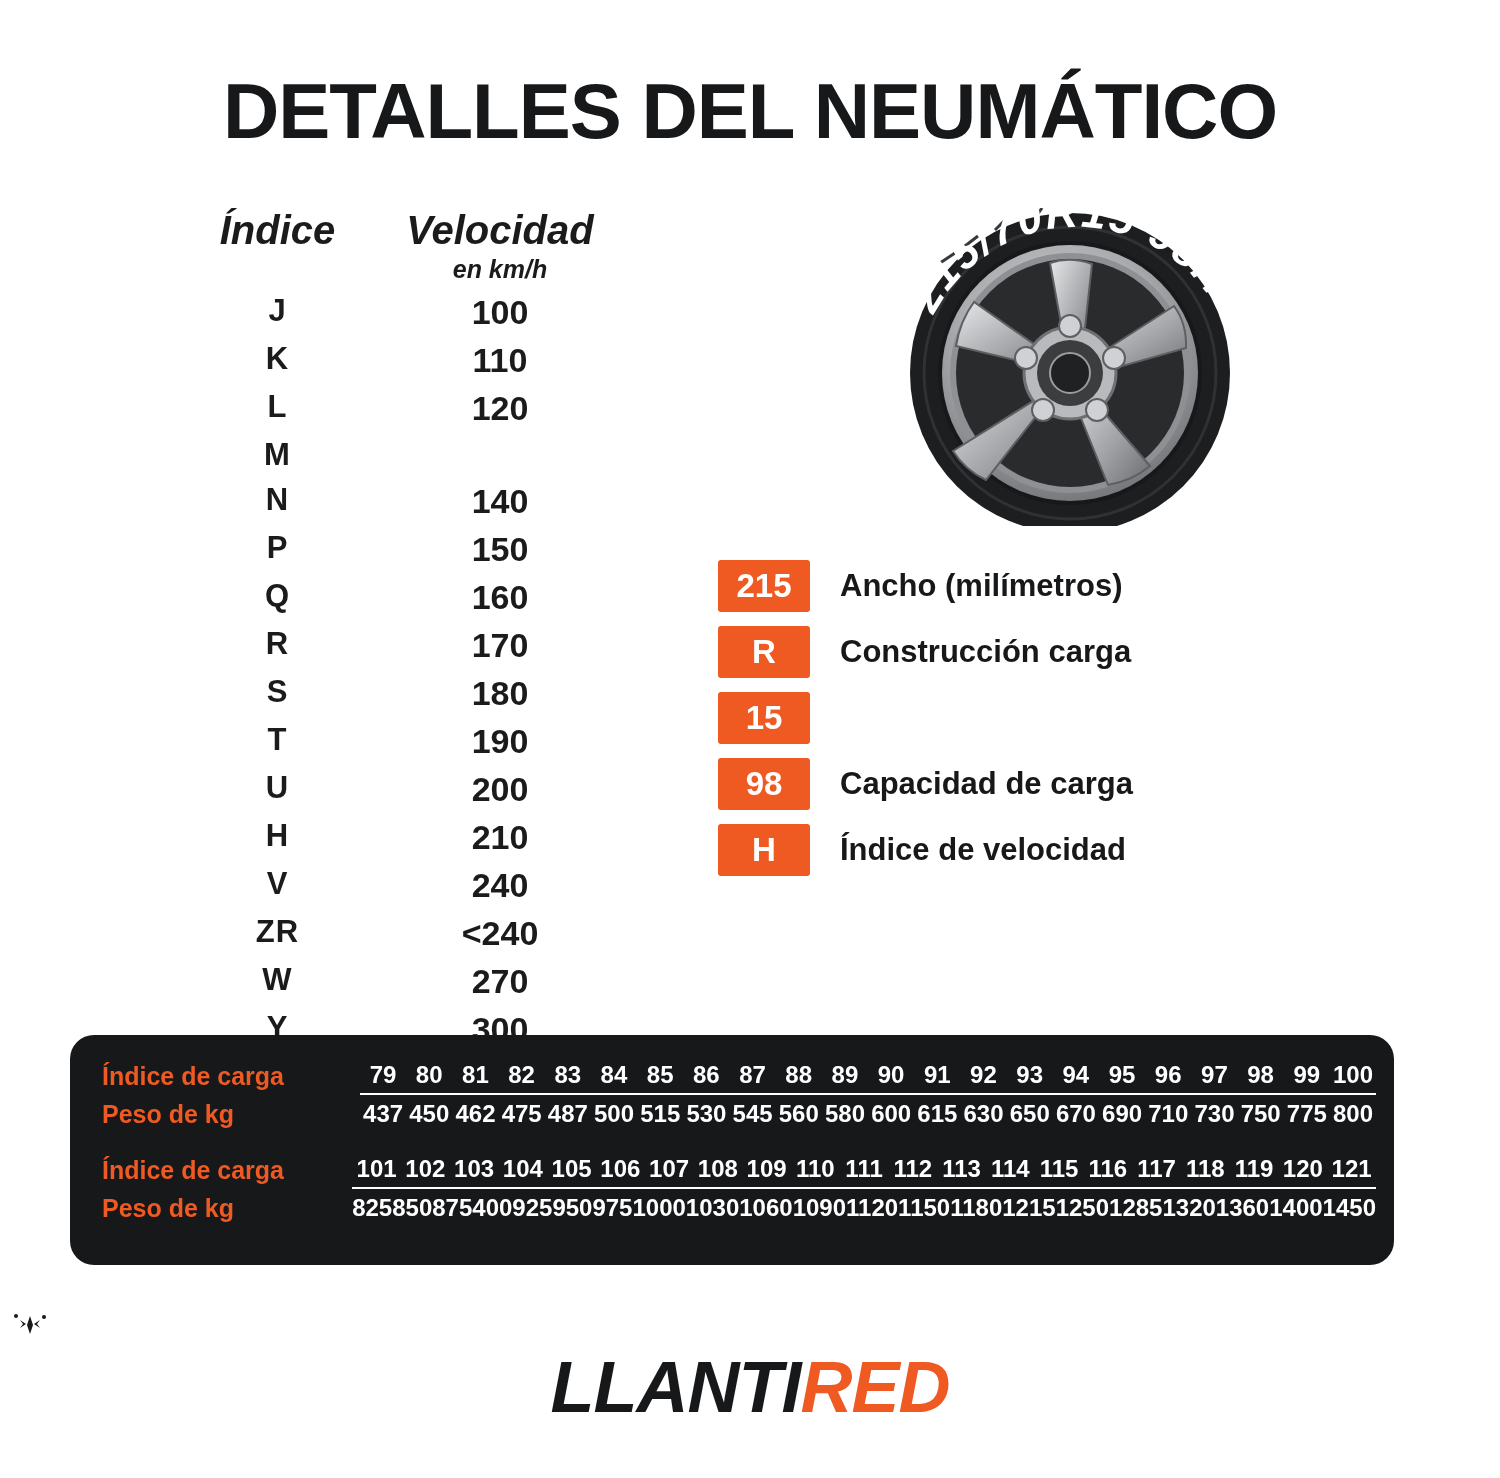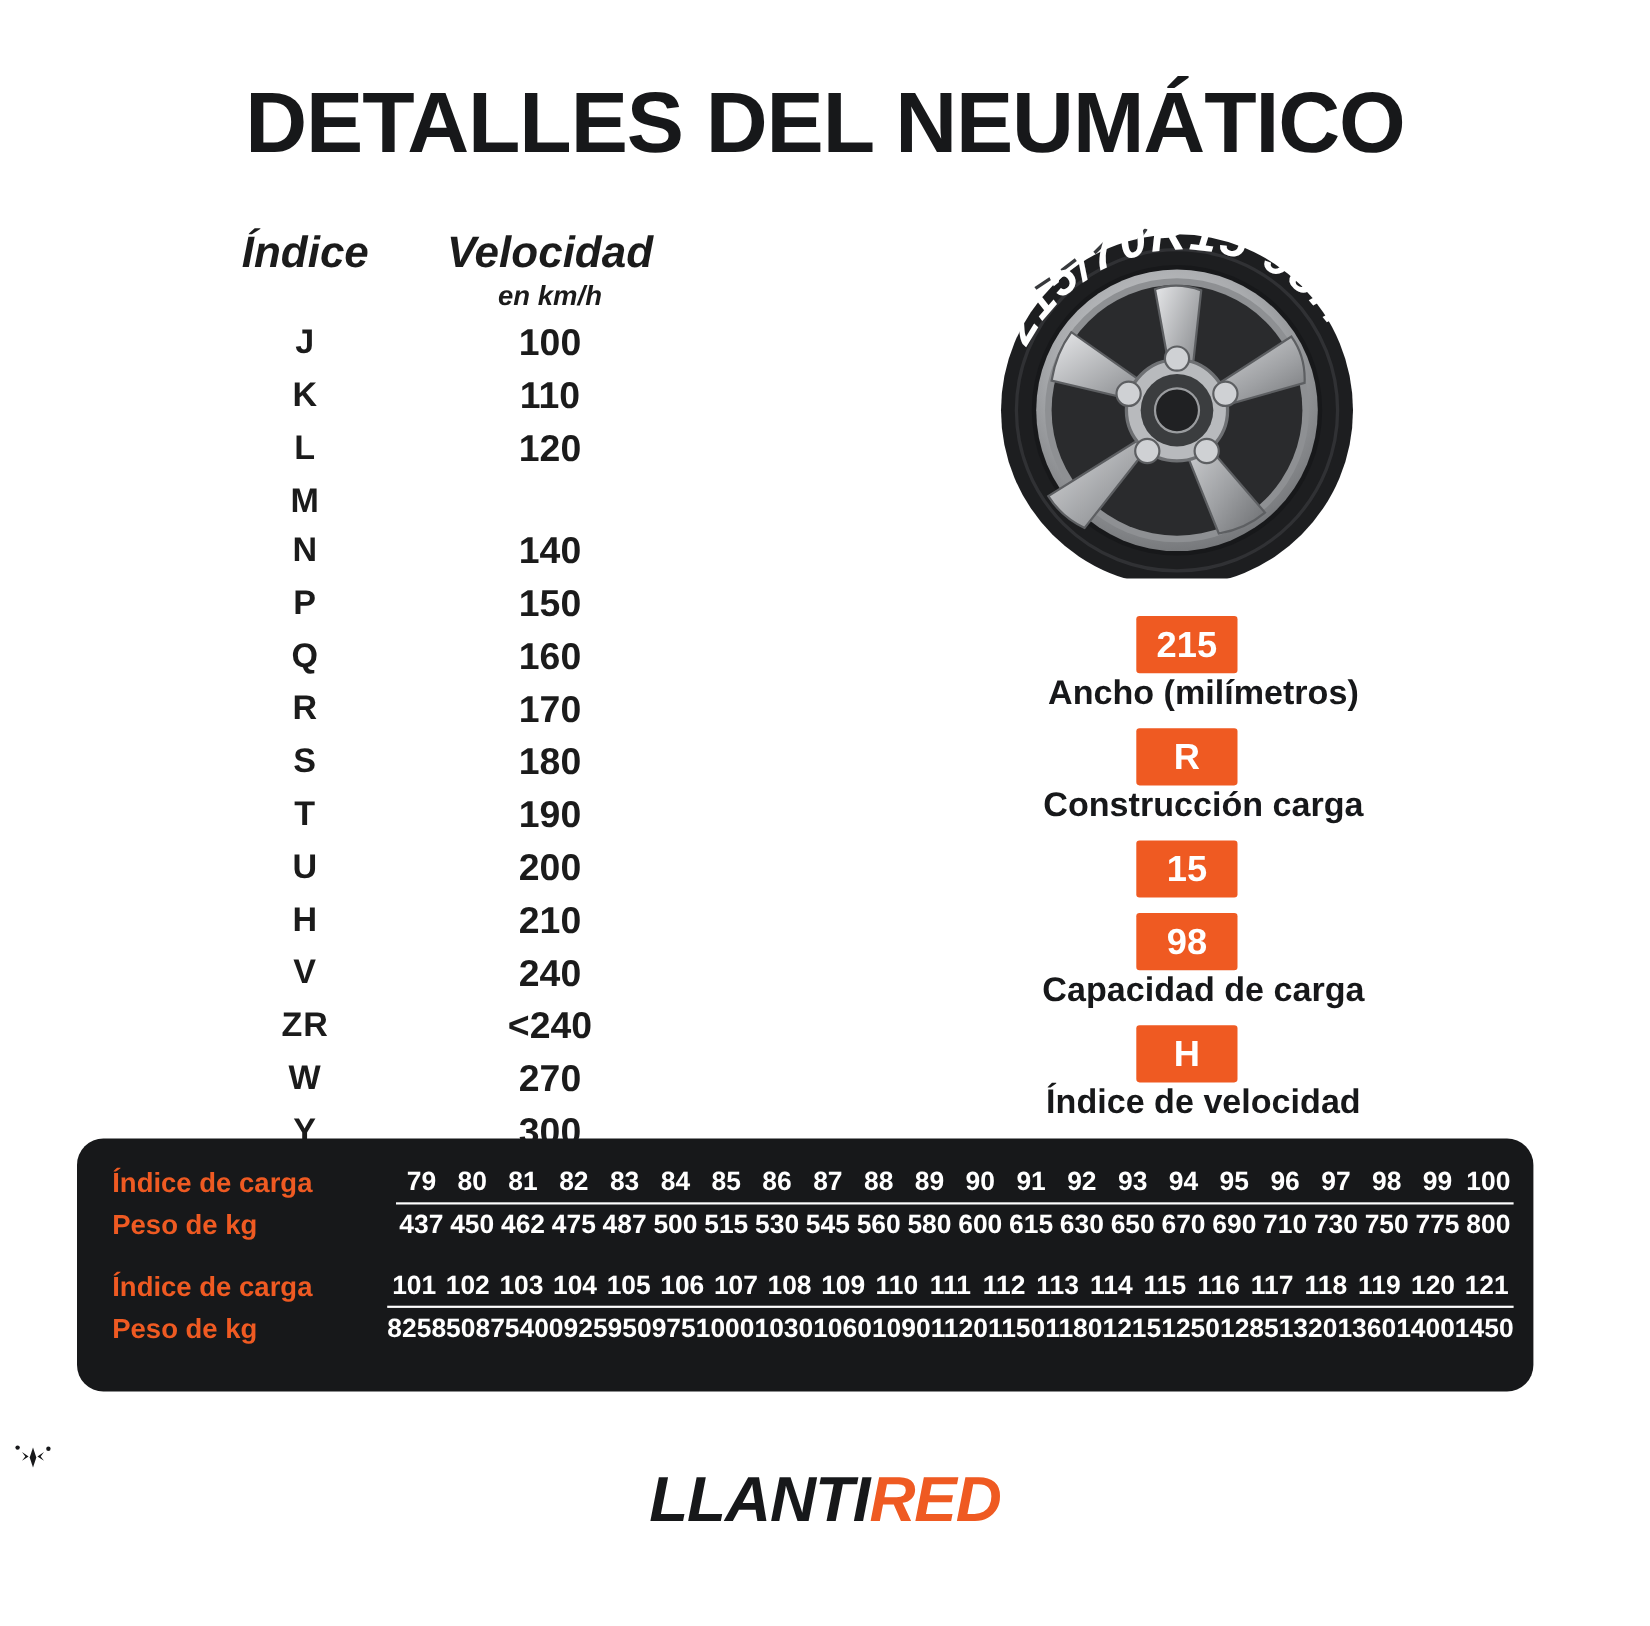--- a/index.html
+++ b/index.html
@@ -56,21 +56,21 @@
     font-size:34px; font-weight:bold;
   }
 
   
   #right-col { flex:1; position:relative; padding-left:10px; }
 
   #tire-wrap { position:relative; width:640px; height:330px; margin:0 auto; }
   #tire-svg { display:block; }
 
   #legend { margin-top:22px; padding-left:18px; }
-  .lg-row { display:flex; align-items:center; margin-bottom:14px;flex-direction:column; }
+  .lg-row { display:flex; align-items:center; margin-bottom:14px; }
   .lg-badge {
     min-width:92px; height:52px;
     background:#ef5a22;
     color:#ffffff;
     font-size:33px; font-weight:bold;
     display:flex; align-items:center; justify-content:center;
     border-radius:3px;
     padding:0 10px;
   }
   .lg-label {
@@ -93,38 +93,39 @@
   .lt-block { display:flex; align-items:flex-start; }
   .lt-labels { width:290px; padding-left:32px; }
   .lt-lab {
     color:#ef5a22; font-size:25px; font-weight:bold;
     height:38px; line-height:38px; white-space:nowrap;
   }
   .lt-values { flex:1; padding-right:18px; }
   .lt-line {
     display:flex; height:38px; align-items:center;
   }
-  .lt-line.top { border-bottom:2px solid #ffffff; }
+  .lt-line.top { border-bottom:2px solid #ffffff;justify-content:center; }
   .lt-cell {
     flex:1; text-align:center;
     font-size:24px; font-weight:bold;
     white-space:nowrap;
   }
   .lt-gap { height:18px; }
 
   
   #footer {
     position:absolute;
     left:0; top:1310px; width:100%;
     text-align:center;
   }
   #logo-text {
-    font-size:58px; font-weight:bold; font-style:italic;
+    font-size:72px; font-weight:bold; font-style:italic;
     letter-spacing:-1px;
     display:inline-block;
+    margin-top:16px;
   }
   #logo-text .dark { color:#17181a; }
   #logo-text .orange { color:#ef5a22; }
   #sparkle { display:block; height:26px; margin-bottom:-6px; }
 </style>
 </head>
 <body>
 
 <div id="title">DETALLES DEL NEUMÁTICO</div>
 

